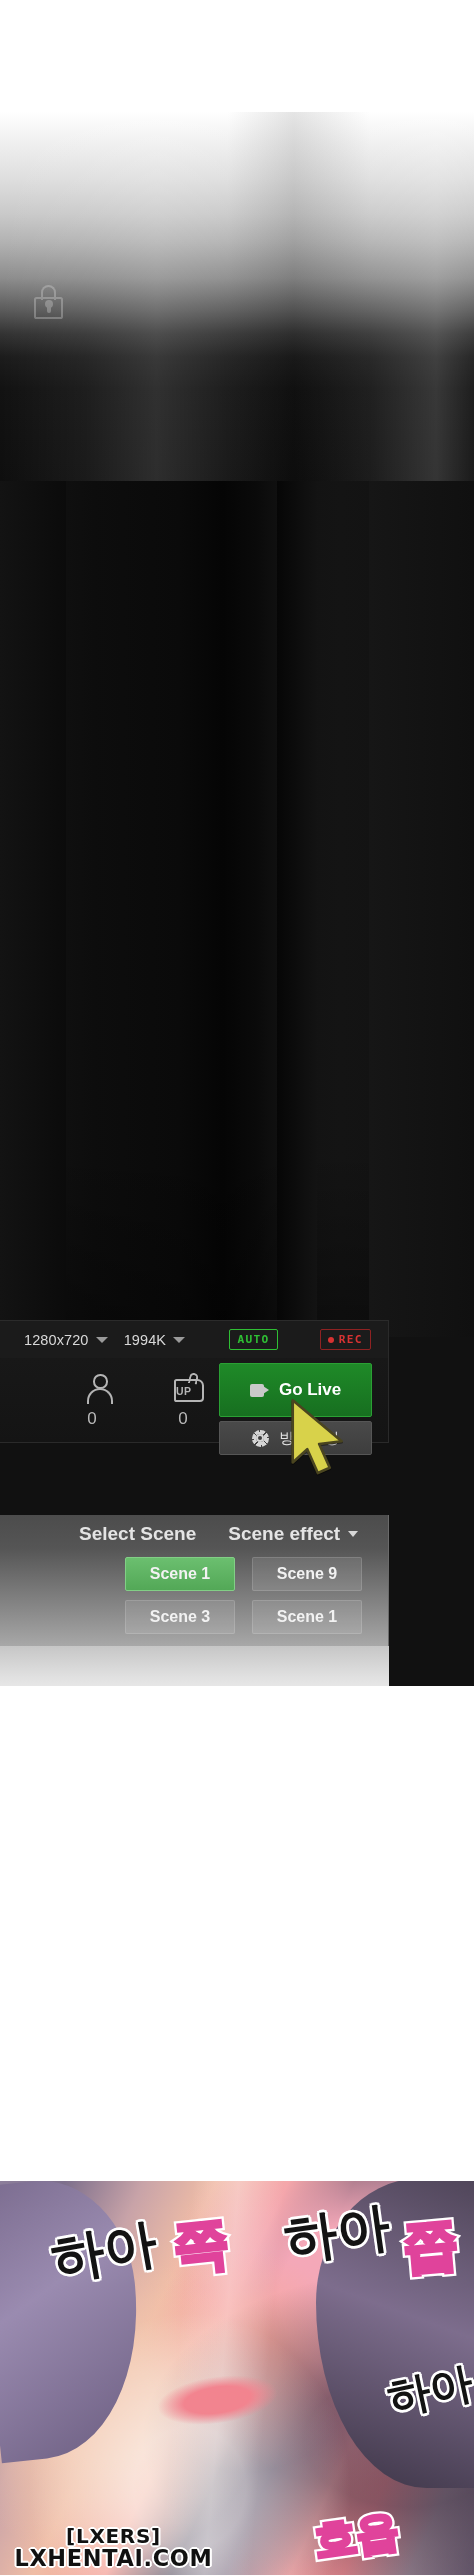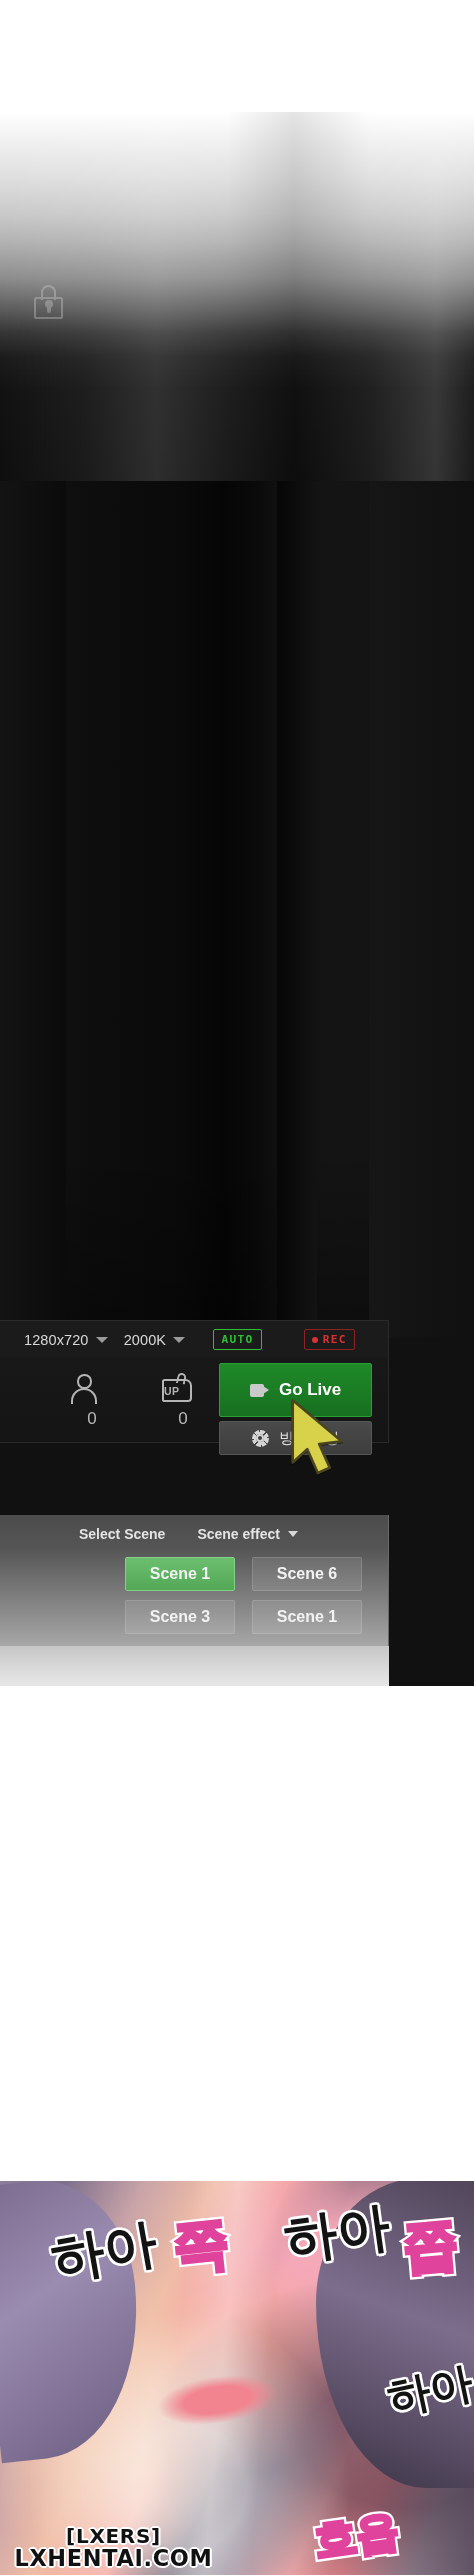--- a/index.html
+++ b/index.html
@@ -110,34 +110,34 @@
   .caret {
     width: 0; height: 0;
     border-left: 6px solid transparent; border-right: 6px solid transparent;
     border-top: 6.6px solid #9a9a9a;
   }
   .badge {
     font-size: 11.2px; font-weight: 700; letter-spacing: 1.3px;
     padding: 3.3px 7.2px; border-radius: 2px;
     font-family: "DejaVu Sans Mono", monospace;
   }
-  .badge-auto { color:#2fbf34; border:1.3px solid #2fbf34; margin-left: 12px; }
+  .badge-auto { color:#2fbf34; border:1.3px solid #2fbf34; margin-left: 28px; }
   .badge-rec  { color:#d83232; border:1.3px solid #8f2222; margin-left: 26px;
                 display:flex; align-items:center; gap:4.6px; }
   .rec-dot { width:6px; height:6px; border-radius:50%; background:#d83232; }
 
   
   .bar-main {
     position: relative; display: flex; align-items: flex-start;
     height: 84px; padding-top: 10.5px;
     background: linear-gradient(180deg,#181818,#141414);
   }
   .counters { display:flex; gap: 49px; padding-left: 71px; padding-top: 4px; }
   .counter { width: 42px; text-align: center; }
-  .counter .glyph { height: 32px; display:flex; align-items:center; justify-content:flex-start; }
+  .counter .glyph { height: 32px; display:flex; align-items:center; justify-content:flex-end; }
   .counter .num { color:#b9b9b9; font-size: 17px; margin-top: 4px; }
 
   .icon-person { width:26px; height:29px; position:relative; }
   .icon-person .head {
     position:absolute; left:6px; top:0; width:14.5px; height:14.5px;
     border:2px solid #b5b5b5; border-radius:50%;
   }
   .icon-person .shoulders {
     position:absolute; left:0; top:14px; width:26px; height:16px;
     border:2px solid #b5b5b5; border-bottom:none;
@@ -205,21 +205,21 @@
 
   
   .scene-panel {
     position: absolute; left: 0; top: 1403px; width: 389px; height: 165px;
     background: linear-gradient(180deg,#4c4c4c 0%,#555 20%,#9d9d9d 72%,#c6c6c6 100%);
     border-right: 0.7px solid #6a6a6a;
   }
   .scene-head {
     display:flex; align-items:center; height: 37px;
     padding-left: 79px; gap: 32px;
-    color:#e4e4e4; font-size: 14px; font-weight: 700;
+    color:#e4e4e4; font-size: 19px; font-weight: 700;
   }
   .select-effect { display:flex; align-items:center; gap:8px; cursor:pointer; }
   .caret-light {
     width:0;height:0;border-left:5.3px solid transparent;border-right:5.3px solid transparent;
     border-top:6px solid #d8d8d8;
   }
   .scene-grid {
     display:grid; grid-template-columns: 1fr 1fr;
     gap: 9.2px 17px; padding: 5.3px 26px 0 79px; margin-left: 46px;
   }
@@ -361,21 +361,21 @@
   <div class="stream-ui">
 
     <div class="bar-settings">
 
       <div class="res-select">
         <span>1280x720</span>
         <span class="caret"></span>
       </div>
 
       <div class="bitrate-select">
-        <span>2000K</span>
+        <span>1994K</span>
         <span class="caret"></span>
       </div>
 
       <span class="badge badge-auto">AUTO</span>
 
       <span class="badge badge-rec">
         <span class="rec-dot"></span>
         <span>REC</span>
       </span>
     </div>
@@ -425,21 +425,21 @@
   <div class="scene-panel">
     <div class="scene-head">
       <span>Select Scene</span>
       <span class="select-effect">
         <span>Scene effect</span>
         <span class="caret-light"></span>
       </span>
     </div>
     <div class="scene-grid">
       <div class="scene-btn active">Scene 1</div>
-      <div class="scene-btn">Scene 6</div>
+      <div class="scene-btn">Scene 9</div>
       <div class="scene-btn">Scene 3</div>
       <div class="scene-btn">Scene 1</div>
     </div>
   </div>
 
   <div class="panel-fade">
     
   </div>
 
   <div class="cursor">

